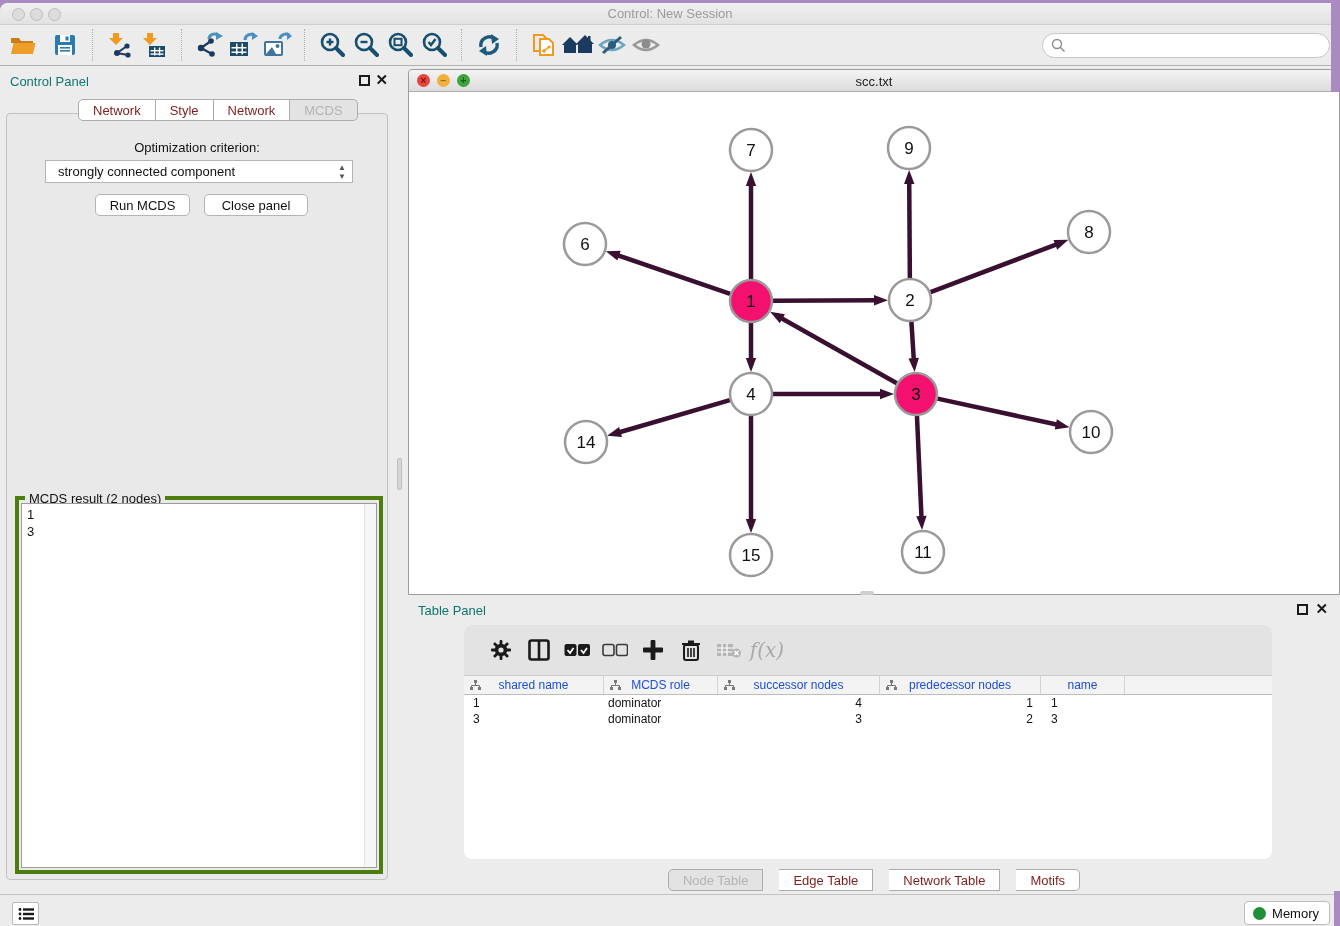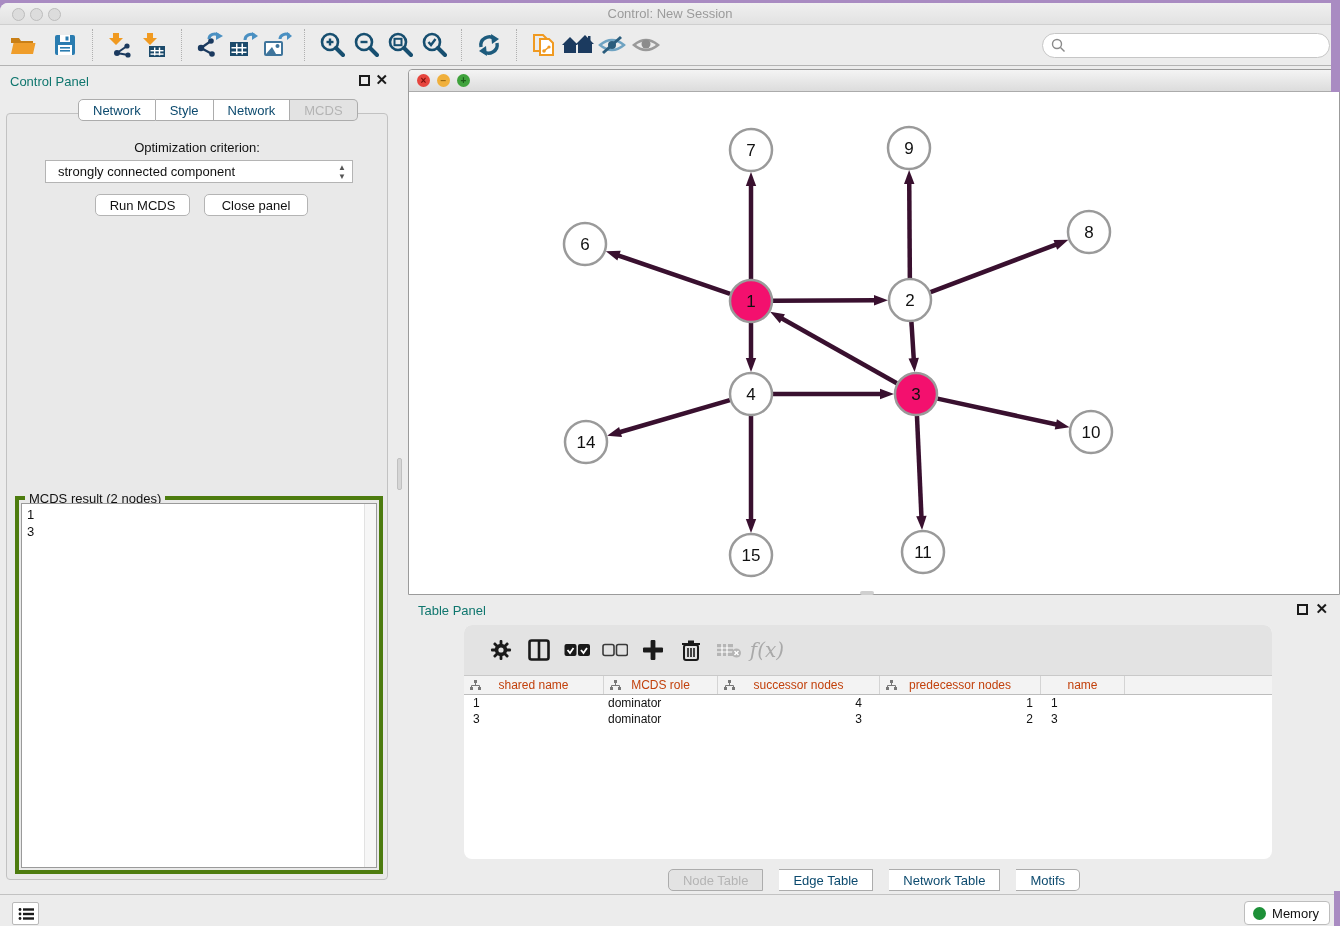--- a/index.html
+++ b/index.html
@@ -34,21 +34,21 @@
 
   
   #control-panel { position:absolute; left:0; top:63px; width:394px; height:828px; background:#ececec; }
   .panel-head { position:absolute; left:0; top:0; width:100%; height:28px; }
   .panel-head .ph-title { position:absolute; left:10px; top:8px; font-size:13px; color:#0f766e; }
   .ph-float { position:absolute; top:9px; width:11px; height:11px; border:2px solid #1a1a1a; }
   .ph-close { position:absolute; top:6px; font-size:15px; font-weight:bold; color:#1a1a1a; line-height:16px; }
 
   .seg-tabs { position:absolute; display:flex; height:22px; z-index:5; }
   .seg { font-size:13px; padding:0 14px; display:flex; align-items:center; background:#ffffff;
-         border:1px solid #acacac; border-left:none; color:#0c4a6e; }
+         border:1px solid #acacac; border-left:none; color:#7f1d1d; }
   .seg:first-child { border-left:1px solid #acacac; border-radius:5px 0 0 5px; }
   .seg:last-child { border-radius:0 5px 5px 0; }
   .seg.selected { background:#e3e3e3; color:#b4b4b4; }
 
   #cp-box { position:absolute; left:6px; top:47px; width:382px; height:767px;
             background:#e9e9e9; border:1px solid #c2c2c2; border-radius:4px; }
   #opt-label { position:absolute; left:0; width:100%; top:26px; text-align:center; font-size:13px; color:#111; }
   #criterion { position:absolute; left:38px; top:46px; width:308px; height:23px; background:#fff;
                border:1px solid #b4b4b4; border-radius:0; font-size:13px; color:#111;
                display:flex; align-items:center; padding-left:12px; }
@@ -85,21 +85,21 @@
   #tp-container { position:absolute; left:8px; top:30px; width:808px; height:234px;
                   border-radius:8px; overflow:hidden; background:#fff;margin-left:48px; }
   #tp-toolbar { position:absolute; left:0; top:0; width:100%; height:50px; background:#e3e3e3;
                 display:flex; align-items:center; padding-left:18px; }
   #tp-toolbar .tb-btn { width:38px; }
   #fx-label { font-size:20px; font-style:italic; color:#a9a9a9; font-family:"DejaVu Serif", serif; }
   #tbl { position:absolute; left:0; top:50px; width:100%; }
   #tbl-header { display:flex; height:20px; background:#f3f3f3; border-top:1px solid #c9c9c9;
                 border-bottom:1px solid #bdbdbd; }
   .th { position:relative; display:flex; align-items:center; justify-content:center;
-        font-size:12px; color:#c2410c; border-right:1px solid #d4d4d4; }
+        font-size:12px; color:#1d4ed8; border-right:1px solid #d4d4d4; }
   .th .tree-ic { position:absolute; left:6px; top:4px; }
   .tr { display:flex; height:16px; background:#fff; }
   .td { font-size:12px; color:#111; line-height:16px; overflow:hidden; white-space:nowrap; }
 
   #tp-tabs { position:absolute; left:0; right:0; top:274px; display:flex; justify-content:center;gap:16px; }
   #tp-tabs .seg { height:22px; }
 
   
   #statusbar { position:absolute; left:0; top:891px; width:100%; height:35px; background:#ececec;
                border-top:1px solid #c2c2c2; }
@@ -302,20 +302,21 @@
       </div>
     </div>
   </div>
   <div class="v-divider-grip"></div>
 
   <div id="net-frame">
     <div id="net-titlebar">
       <span class="mac-dot" style="left:8px;  background:#e6453e; color:#7c100c;">×</span>
       <span class="mac-dot" style="left:28px; background:#f0b03c; color:#9a6a12;">−</span>
       <span class="mac-dot" style="left:48px; background:#3fa23c; color:#1c5c1a;">+</span>
+      <div class="title">scc.txt</div>
     </div>
     <svg id="graph-svg" width="930" height="503">
         <line x1="342" y1="187" x2="342" y2="92" stroke="#39102f" stroke-width="4.5"></line>
         <polygon points="342,80 347.2,94 336.8,94" fill="#39102f"></polygon>
         <line x1="321.1924875913935" y1="201.85525176330984" x2="208.15706463148274" y2="163.04188363852117" stroke="#39102f" stroke-width="4.5"></line>
         <polygon points="196.80751240860647,159.14474823669016 211.73741534275555,158.77326690891329 208.359897994502,168.6095455020727" fill="#39102f"></polygon>
         <line x1="363.9995649035371" y1="208.86163795658152" x2="467.0006724218063" y2="208.21383224891946" stroke="#39102f" stroke-width="4.5"></line>
         <polygon points="479.0004350964629,208.13836204341848 465.0334157317473,213.42630777552083 464.96800822031315,203.0265134574851" fill="#39102f"></polygon>
         <line x1="342" y1="231" x2="342" y2="268" stroke="#39102f" stroke-width="4.5"></line>
         <polygon points="342,280 336.8,266 347.2,266" fill="#39102f"></polygon>

